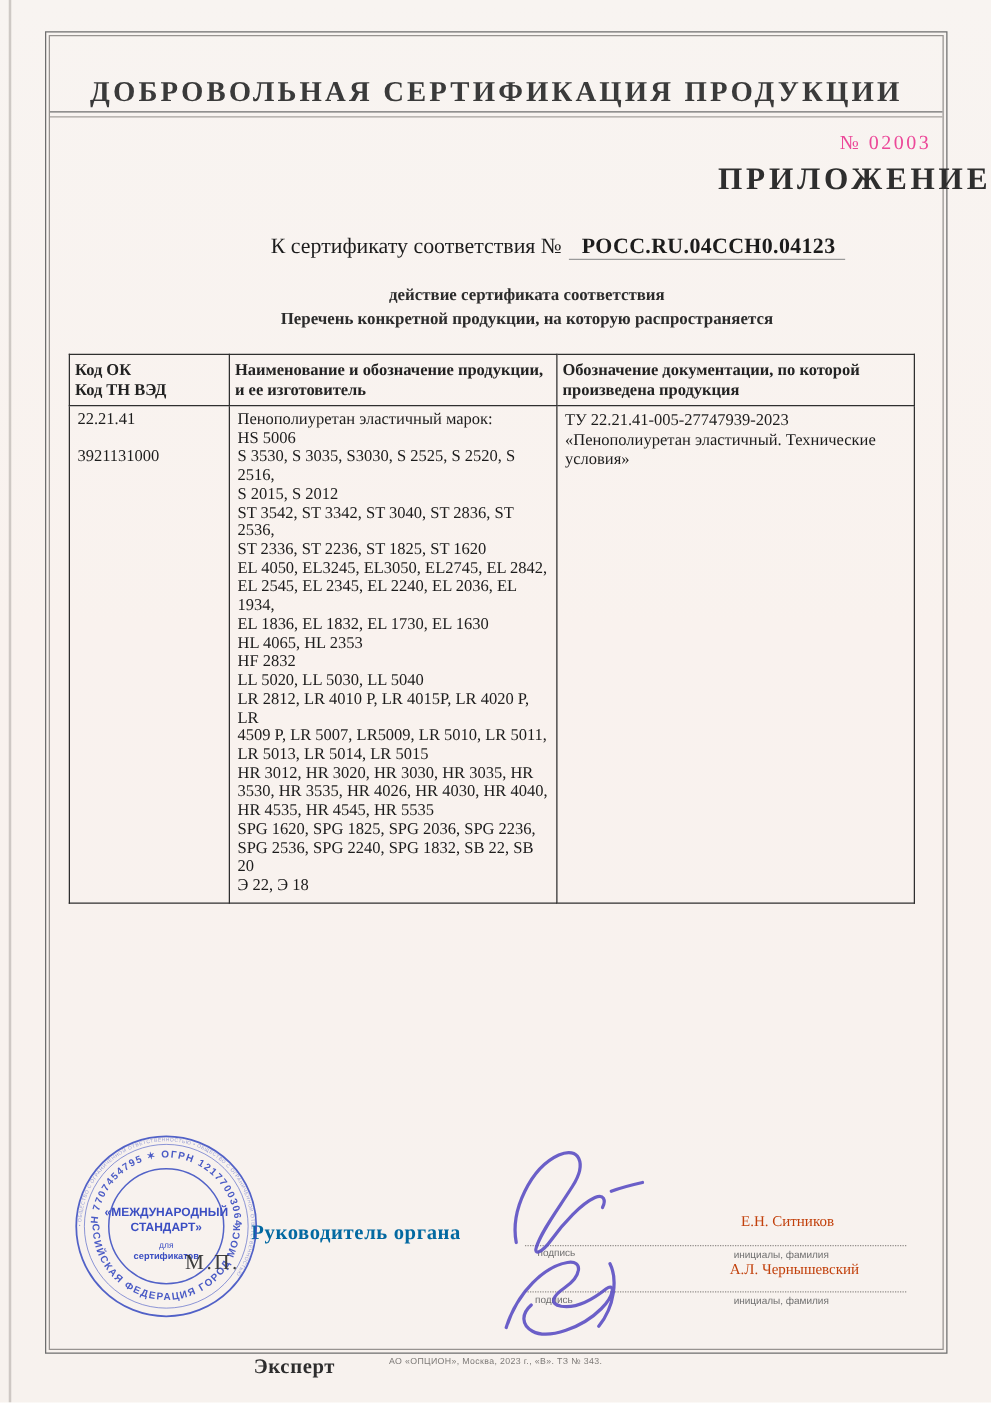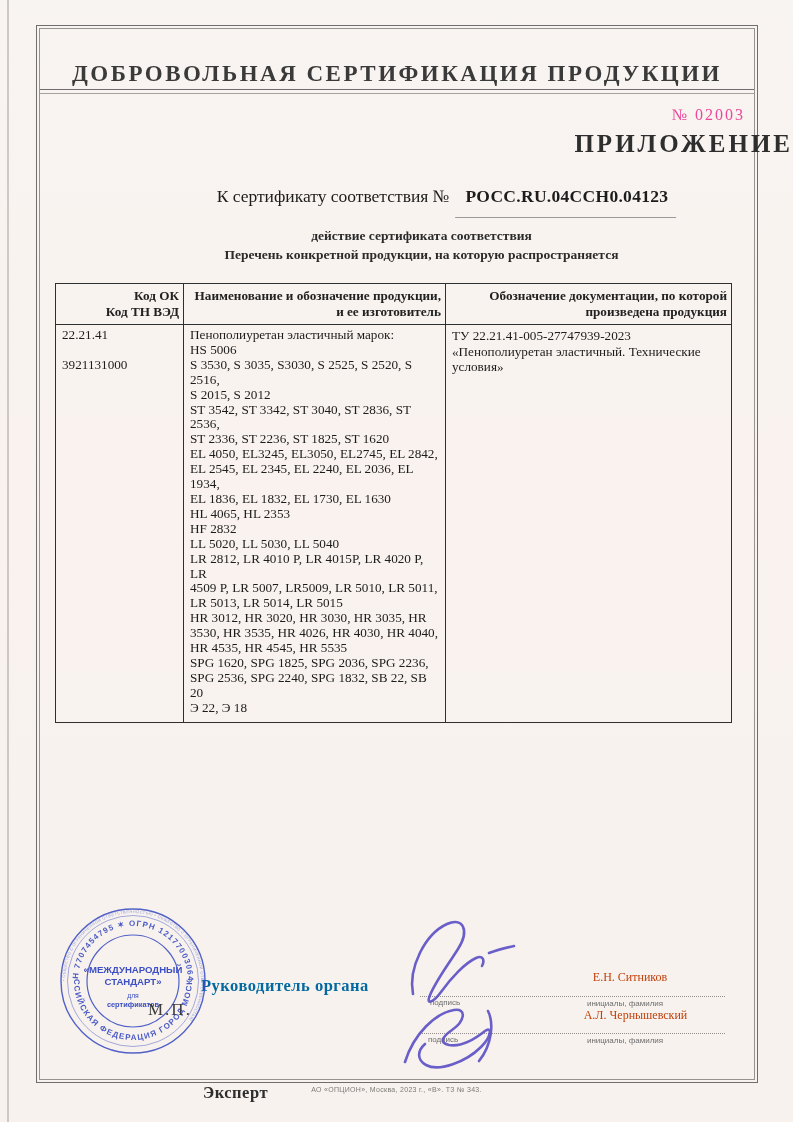--- a/index.html
+++ b/index.html
@@ -10,25 +10,25 @@
   }
   .scan-edge{position:absolute;left:7px;top:0;width:2px;height:100%;background:#bcb7b2;opacity:.7;}
   .frame{position:absolute;left:36px;top:25px;width:720px;height:1056px;border:1px solid #6e6e6e;}
   .frame-inner{position:absolute;left:2px;top:2px;right:2px;bottom:2px;border:1px solid #979390;}
   .header-band{position:absolute;left:40px;top:28px;width:714px;height:59px;display:flex;align-items:flex-end;justify-content:center;}
   .header-title{font-size:23px;font-weight:bold;letter-spacing:2.5px;color:#3a3a3a;}
   .header-sep{position:absolute;left:40px;top:89px;width:714px;height:3px;border-top:1px solid #6f6f6f;border-bottom:1px solid #a5a19d;}
   .doc-number{position:absolute;top:106px;right:48px;font-size:16px;letter-spacing:2px;color:#ec4899;}
   .page-title{position:absolute;top:130px;left:0;width:100%;text-align:right;font-size:25px;font-weight:bold;letter-spacing:3px;color:#2e2e2e;}
   .cert-line{position:absolute;top:186px;left:50%;transform:translateX(calc(-50% + 50px));white-space:nowrap;font-size:17.5px;}
-  .cert-number{font-weight:bold;border-bottom:1px solid #9a9a9a;padding:0 8px 11px 10px;margin-left:6px;letter-spacing:0.3px;}
+  .cert-number{font-weight:bold;border-bottom:1px solid #9a9a9a;padding:0 8px 1px 10px;margin-left:6px;letter-spacing:0.3px;}
   .subtitle{position:absolute;top:226px;left:50%;transform:translateX(calc(-50% + 25px));text-align:center;font-size:13.5px;font-weight:bold;line-height:19px;white-space:nowrap;color:#2b2b2b;}
   table.cert-table{position:absolute;left:55px;top:283px;width:676px;border-collapse:collapse;font-size:13.2px;table-layout:fixed;}
   .cert-table th,.cert-table td{border:1.6px solid #2f2f2f;}
-  .cert-table th{font-weight:bold;text-align:right;padding:3px 4px;line-height:16px;height:34px;vertical-align:middle;color:#222;}
+  .cert-table th{font-weight:bold;text-align:left;padding:3px 4px;line-height:16px;height:34px;vertical-align:middle;color:#222;}
   .cert-table td{vertical-align:top;padding:3px 6px 6px 6px;line-height:14.9px;}
   .code-gap{height:15px;}
   .doc-cell div{line-height:15.5px;}
   .mp-label{position:absolute;left:148px;top:1000px;font-size:17px;letter-spacing:2px;color:#3d3d3d;z-index:3;text-align:center;}
   .role-1{position:absolute;left:201px;top:976px;font-size:16.5px;font-weight:bold;letter-spacing:.5px;color:#0369a1;}
   .role-2{position:absolute;left:203px;top:1040px;font-size:16.5px;font-weight:bold;letter-spacing:.5px;color:#2d2d2d;margin-top:43px;}
   .sig-line{position:absolute;height:0;border-bottom:1.5px dotted #938f8b;}
   .sig-line.l1{left:420px;top:996px;width:305px;}
   .sig-line.l2{left:420px;top:1033px;width:305px;}
   .micro-caption{position:absolute;font-family:"Liberation Sans",sans-serif;font-size:8px;color:#6e6e6e;}

